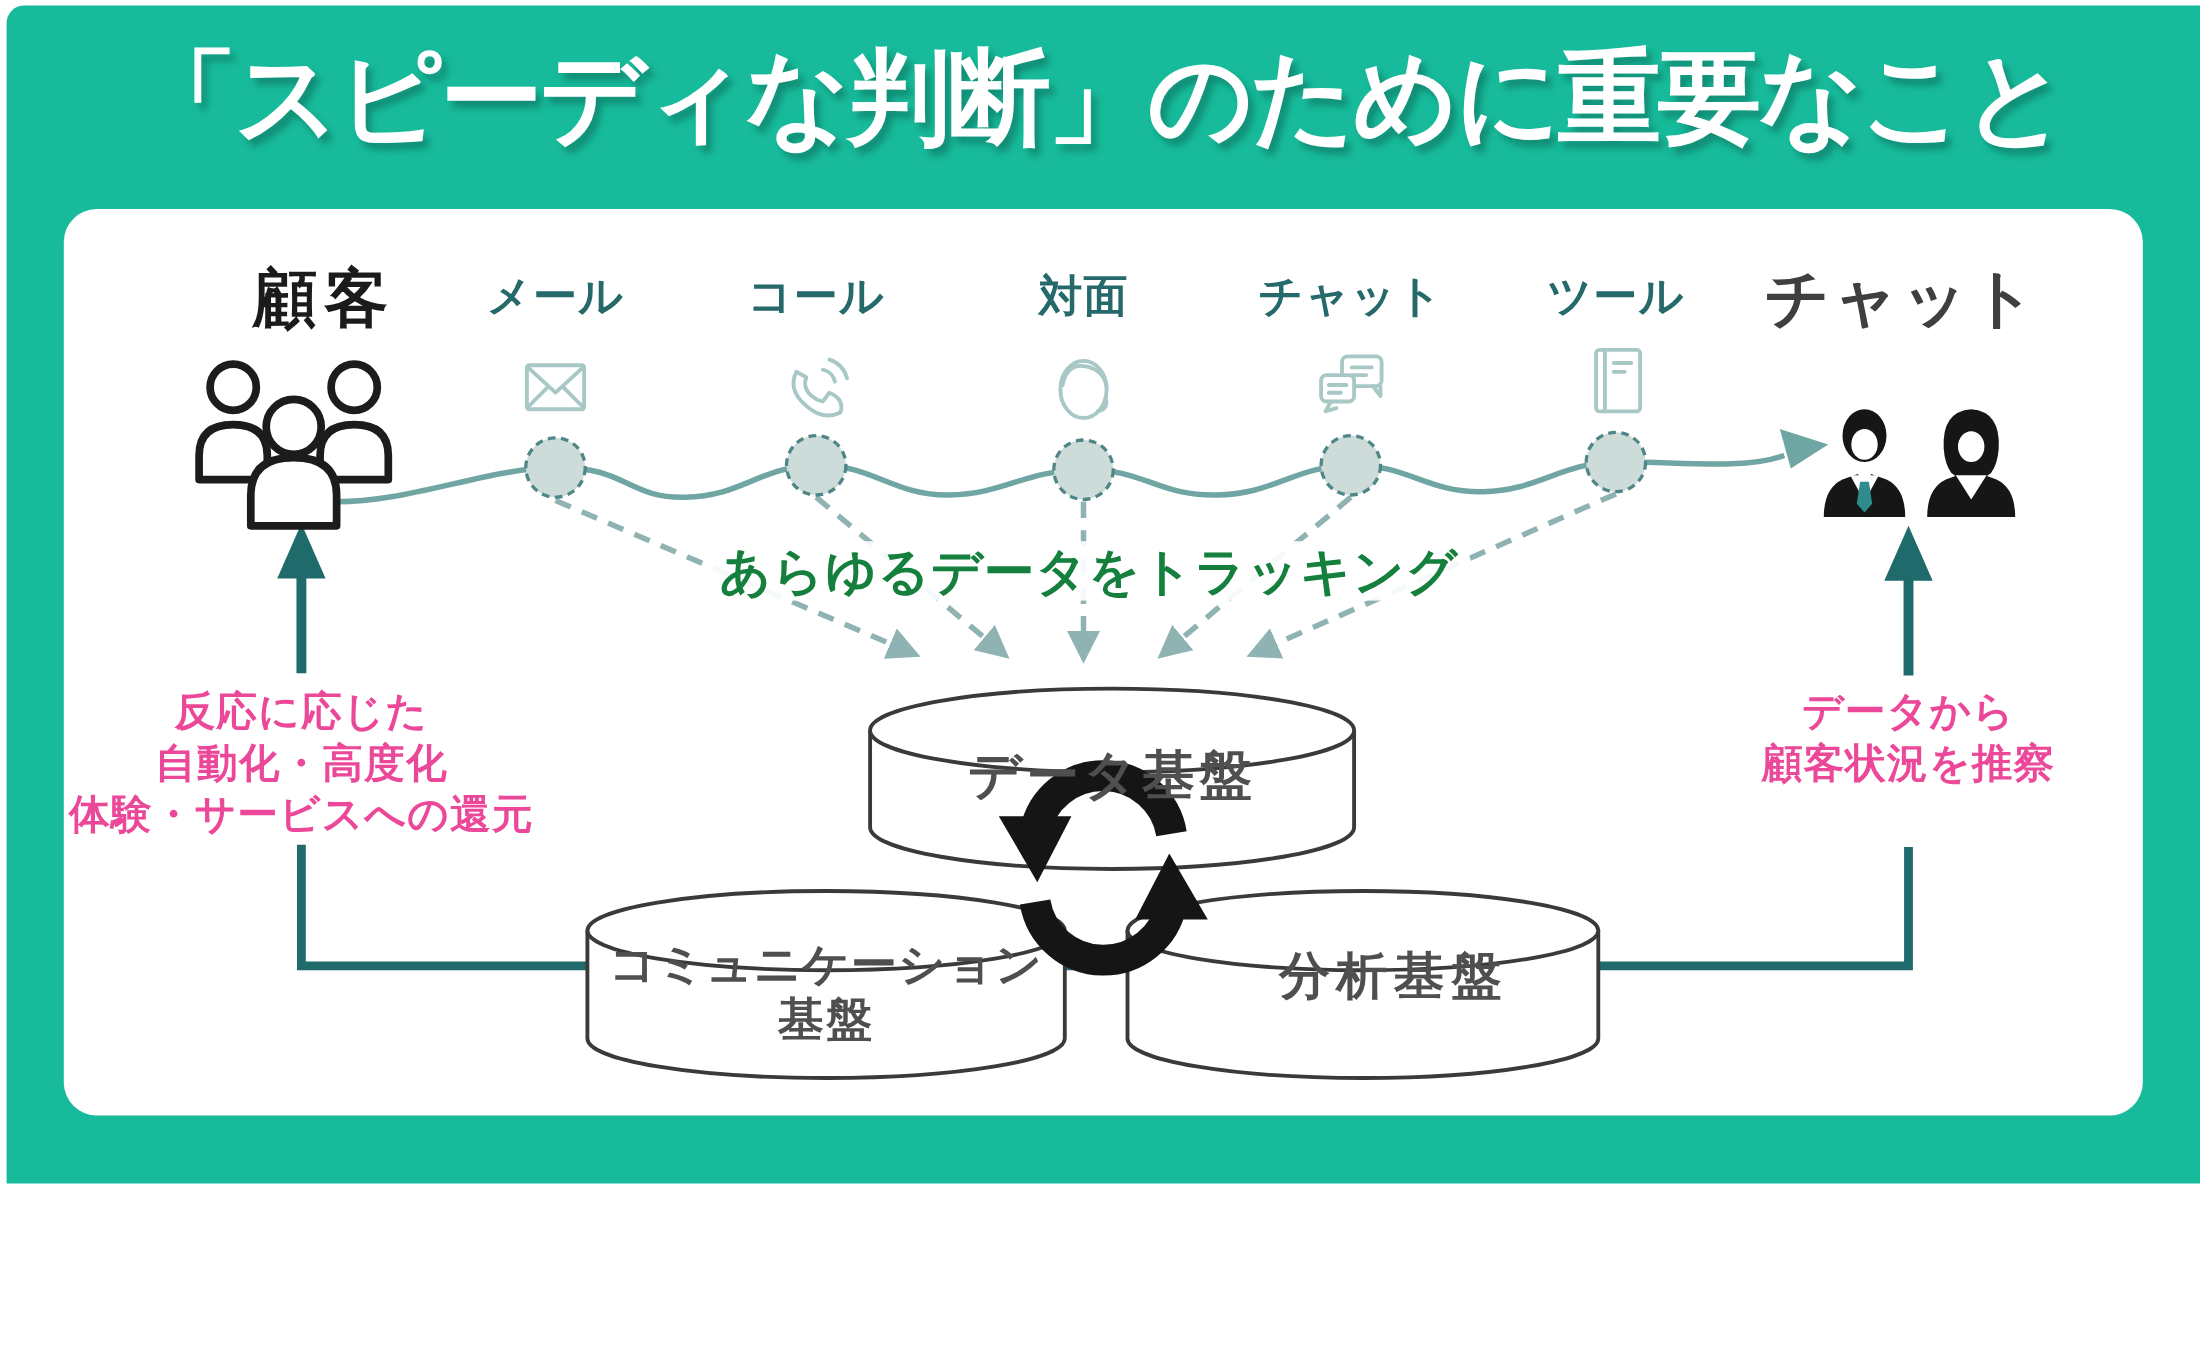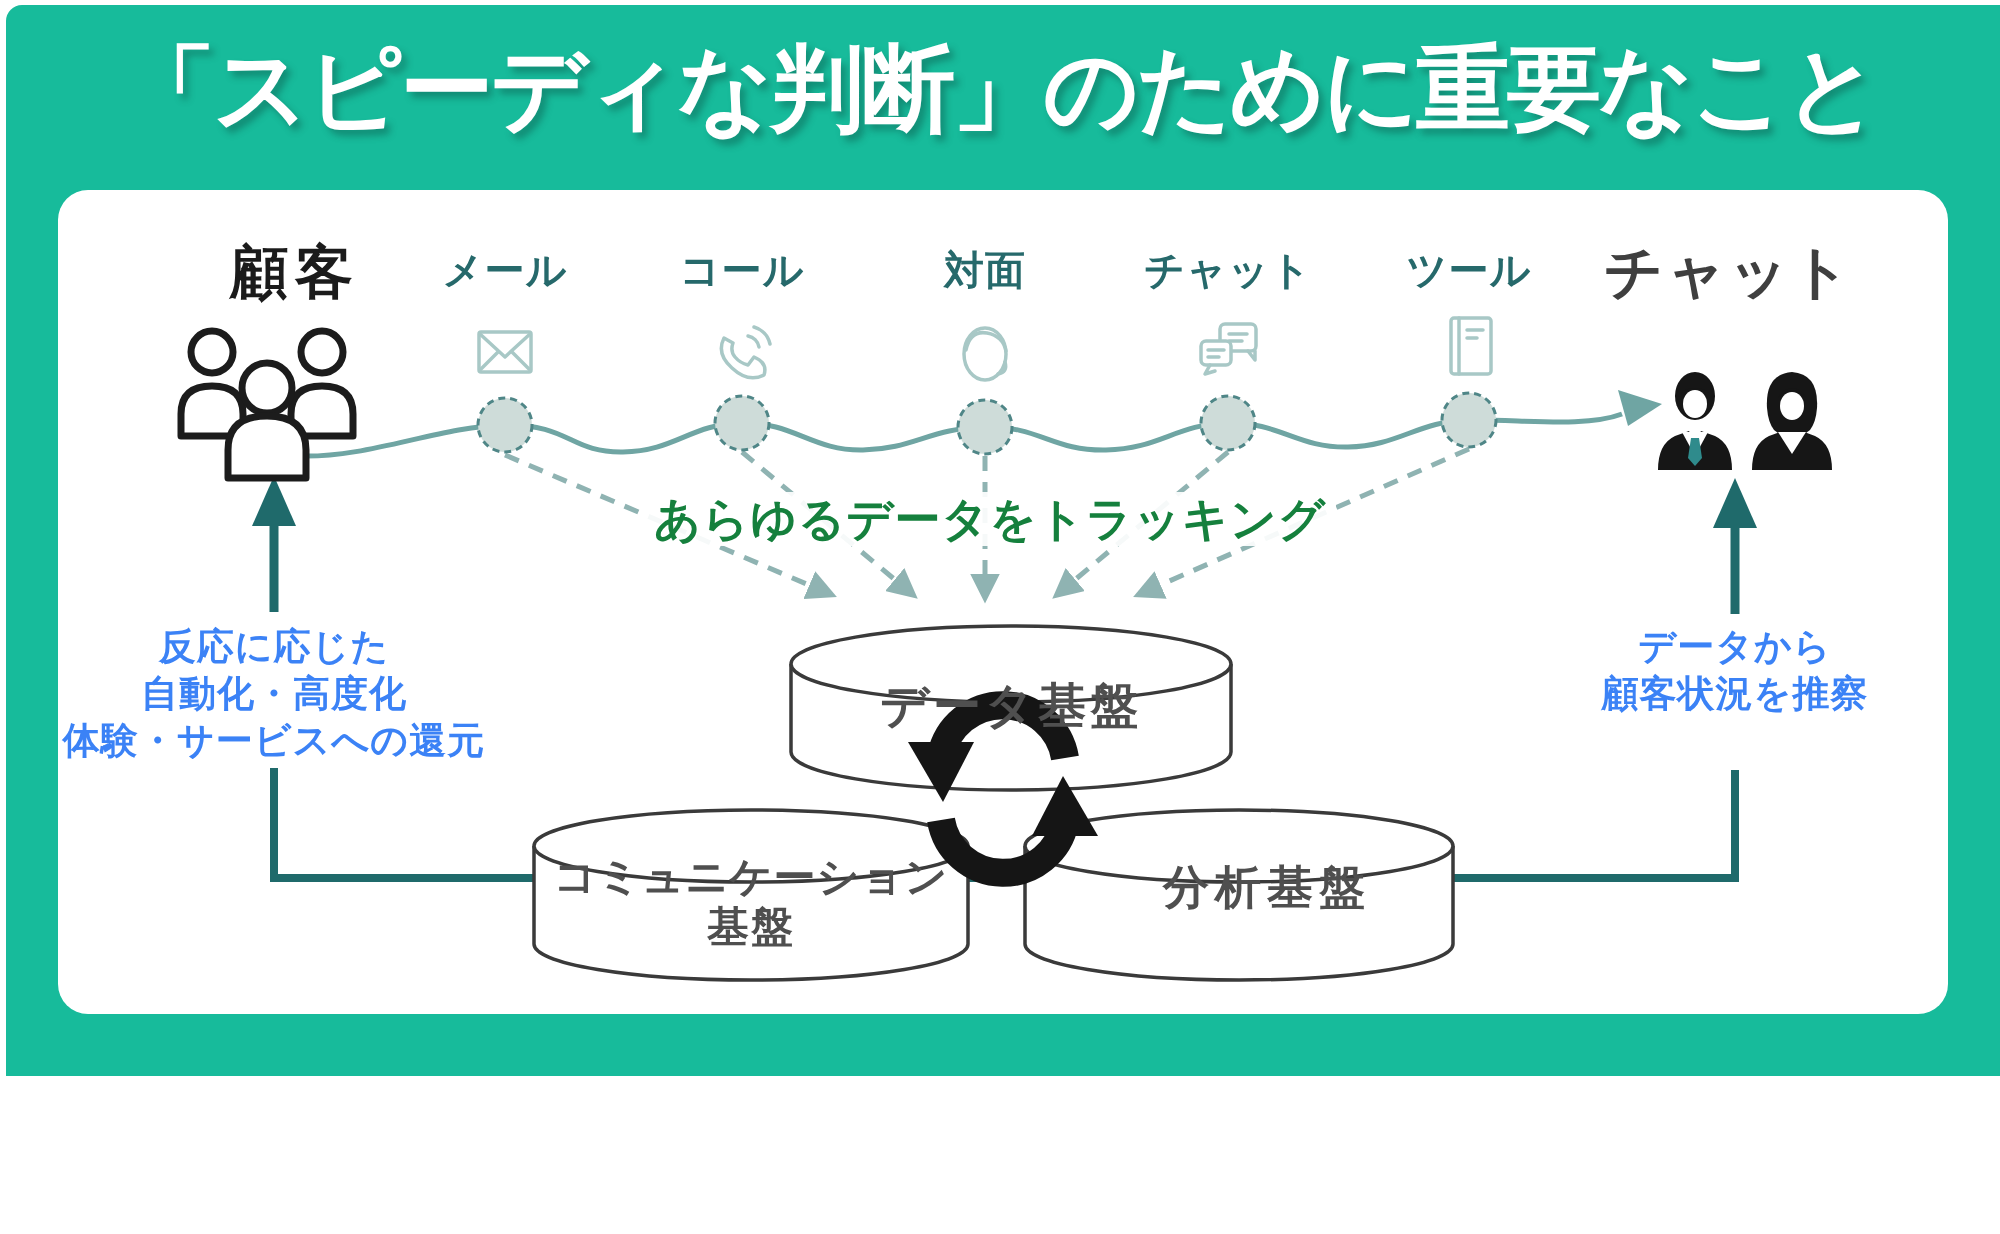--- a/index.html
+++ b/index.html
@@ -26,21 +26,21 @@
   .ch-label{top:250px;font-size:40px;font-weight:900;color:#26696B;letter-spacing:1px;}
   .tracking{
     left:990px;top:492px;font-size:46px;font-weight:900;color:#15803d;letter-spacing:1px;
     background:rgba(255,255,255,.92);padding:4px 10px;
   }
   .cyl-label{font-weight:900;color:#4f4f4f;}
   .lbl-dataplat{left:1011px;top:682px;font-size:48px;letter-spacing:4px;}
   .lbl-comm1{left:751px;top:856px;font-size:42px;letter-spacing:1px;}
   .lbl-comm2{left:751px;top:906px;font-size:42px;letter-spacing:2px;}
   .lbl-analysis{left:1239px;top:864px;font-size:46px;letter-spacing:6px;margin-left:28px;}
-  .side-note{font-size:37px;font-weight:900;color:#3b82f6;letter-spacing:1px;}
+  .side-note{font-size:37px;font-weight:900;color:#ec4899;letter-spacing:1px;}
   .ln-l1{left:274px;top:628px;} .ln-l2{left:274px;top:675px;} .ln-l3{left:274px;top:722px;}
   .ln-r1{left:1735px;top:628px;} .ln-r2{left:1735px;top:675px;} .ln-r3{left:1735px;top:722px;}
   .footer{
     position:absolute;left:0;top:1076px;width:2000px;height:158px;background:#ffffff;
     display:flex;align-items:center;justify-content:center;gap:26px;
   }
   .brand-text{font-size:72px;color:#2A2220;letter-spacing:0px;}
   .brand-reg{font-size:24px;color:#2A2220;align-self:flex-start;margin:34px 0 0 -18px;}
   .brand-event{font-size:70px;color:#2A2220;letter-spacing:2px;font-weight:bold;}
   svg.overlay{position:absolute;left:0;top:0;}

